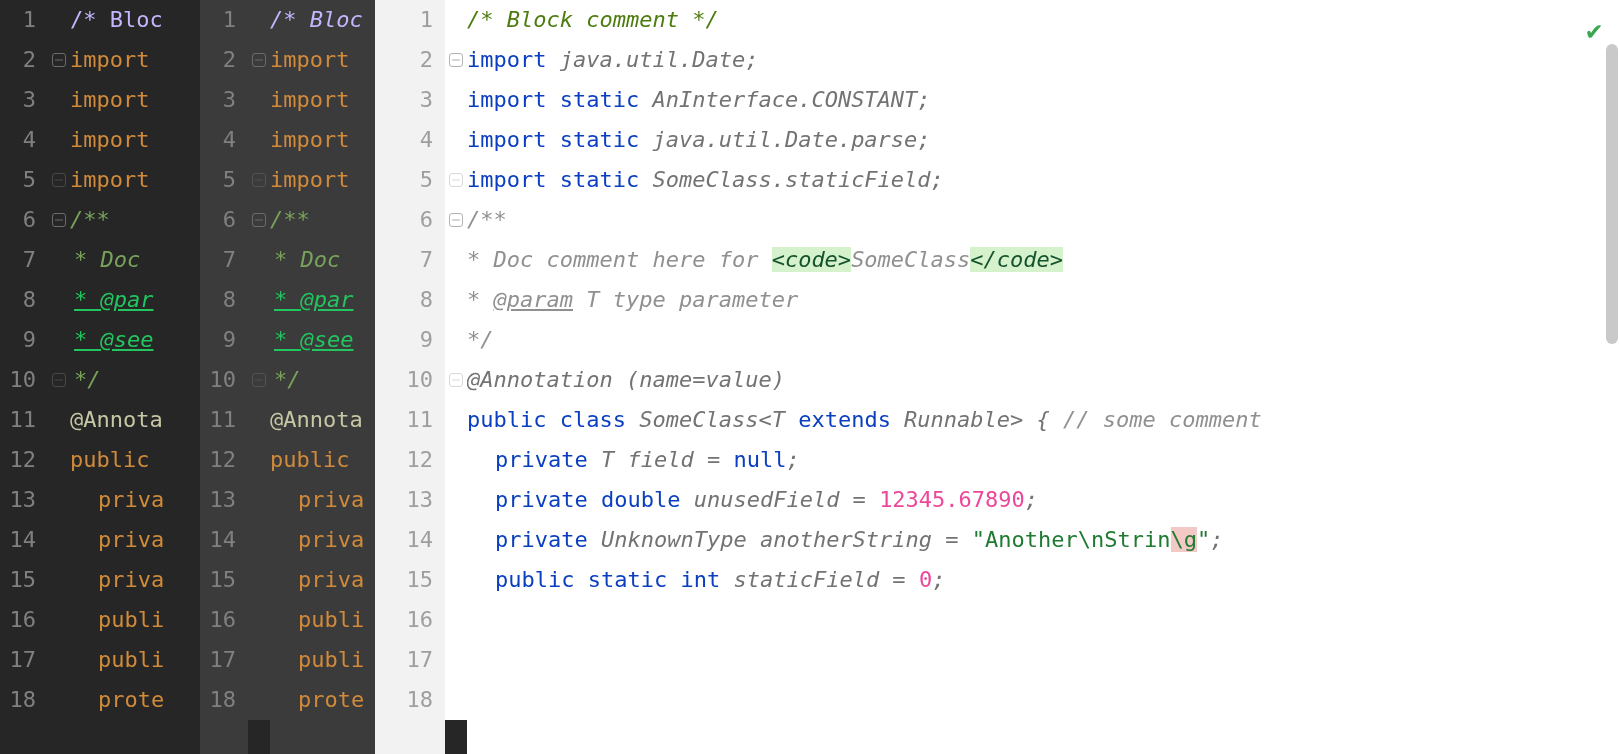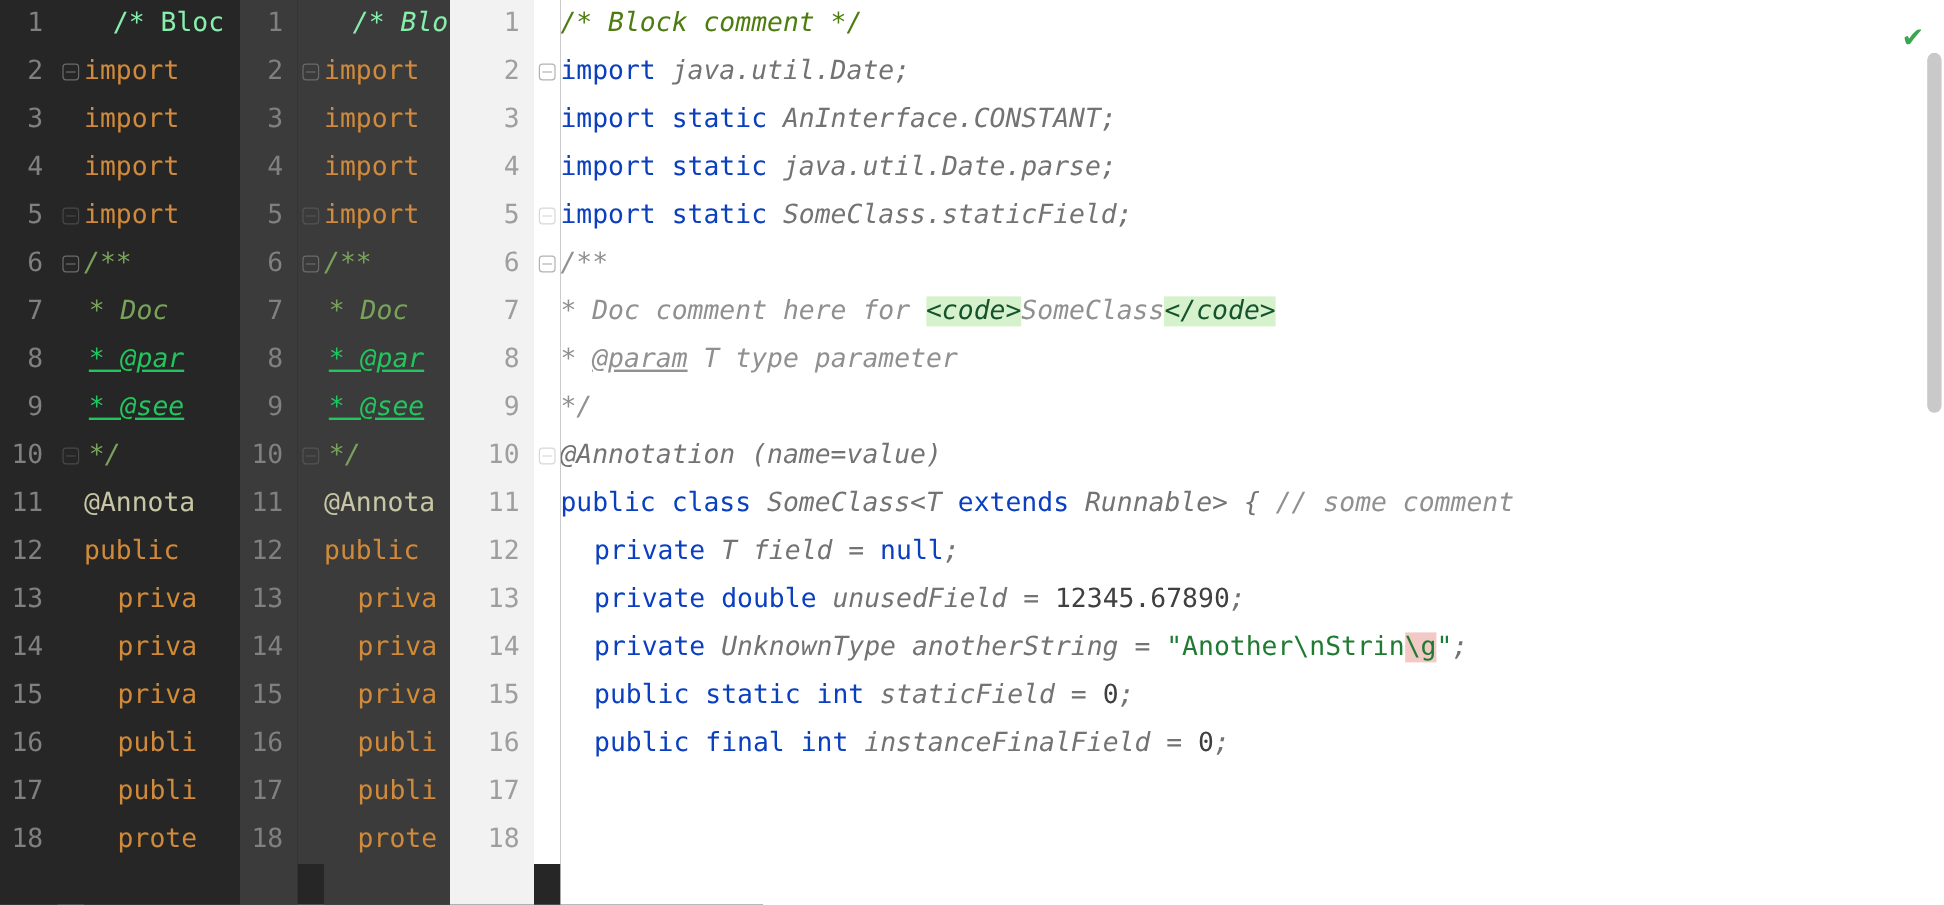--- a/index.html
+++ b/index.html
@@ -34,34 +34,34 @@
   #B { display:flex; }
   #B .kw, #B .ann, #B .txt { font-style: normal; }
     
   
   #C .gutter    { background:#f2f2f2; color:#9e9e9e; }
   #C .marker    { background:#ffffff; }
   #C .code      { background:#ffffff; color:#1e1e1e; flex:1 1 auto; width:1060px;}
   #C { display:flex; flex:1 1 auto; position:relative;}
 
   
-  .d-cm   { color:#86efac;margin-left:24px; }           
+  .d-cm   { color:#c4b5fd; }           
   .d-kw   { color:#d08a3a; }           
   .d-doc  { color:#79a35b; font-style:italic;}            
   .d-doctag{ color:#22c55e; font-style:italic; text-decoration:underline;} 
   .d-ann  { color:#c7c7a5; }
 
   
   .c-cm   { color:#4d7c0f; font-style:italic;}
   .c-kw   { color:#0a3fbf; }
   .c-doc  { color:#909090; font-style:italic;}
   .c-doctag{ color:#909090; font-style:italic; text-decoration:underline;}
   .c-codetag{ background:#d6f2cc; color:#14532d; font-style:italic;}
   .c-txt  { color:#737373;font-style:italic; }
-  .c-num  { color:#404040; }
+  .c-num  { color:#ec4899; }
   .c-str  { color:#1f7a32; }
   .c-strbad{ background:#f3c9c5; color:#1f7a32;}
   .c-linecm{ color:#909090; font-style:italic;text-align:center;}
 
   
   .marker { height:40px; display:flex; align-items:center; justify-content:center;}
   .fold-minus-light, .fold-minus-dark, .fold-end-light, .fold-end-dark {
     width:14px;height:14px;display:inline-block;
   }
   
@@ -319,21 +319,20 @@
       <div class="row"><span class="c-kw">public</span><span class="c-kw"> class</span><span class="c-txt"> SomeClass&lt;T </span><span class="c-kw">extends</span><span class="c-txt"> Runnable&gt; { </span><span class="c-linecm">// some comment</span></div>
 
       <div class="row pad1"><span class="c-kw">private</span><span class="c-txt"> T field = </span><span class="c-kw">null</span><span class="c-txt">;</span></div>
 
       <div class="row pad1"><span class="c-kw">private</span><span class="c-kw"> double</span><span class="c-txt"> unusedField = </span><span class="c-num">12345.67890</span><span class="c-txt">;</span></div>
 
       <div class="row pad1"><span class="c-kw">private</span><span class="c-txt"> UnknownType anotherString = </span><span class="c-str">"Another</span><span class="c-str">\n</span><span class="c-str">Strin</span><span class="c-strbad">\g</span><span class="c-str">"</span><span class="c-txt">;</span></div>
 
       <div class="row pad1"><span class="c-kw">public</span><span class="c-kw"> static</span><span class="c-kw"> int</span><span class="c-txt"> staticField = </span><span class="c-num">0</span><span class="c-txt">;</span></div>
 
-      <div class="row pad1"><span class="c-kw">public</span><span class="c-kw"> final</span><span class="c-kw"> int</span><span class="c-txt"> instanceFinalField = </span><span class="c-num">0</span><span class="c-txt">;</span></div>
 
     </div>
 
     <span class="status-check" title="No problems">✔</span>
     <div class="scroll-track"></div>
     <div class="scroll-thumb"></div>
   </div>
 
 </div>
 

